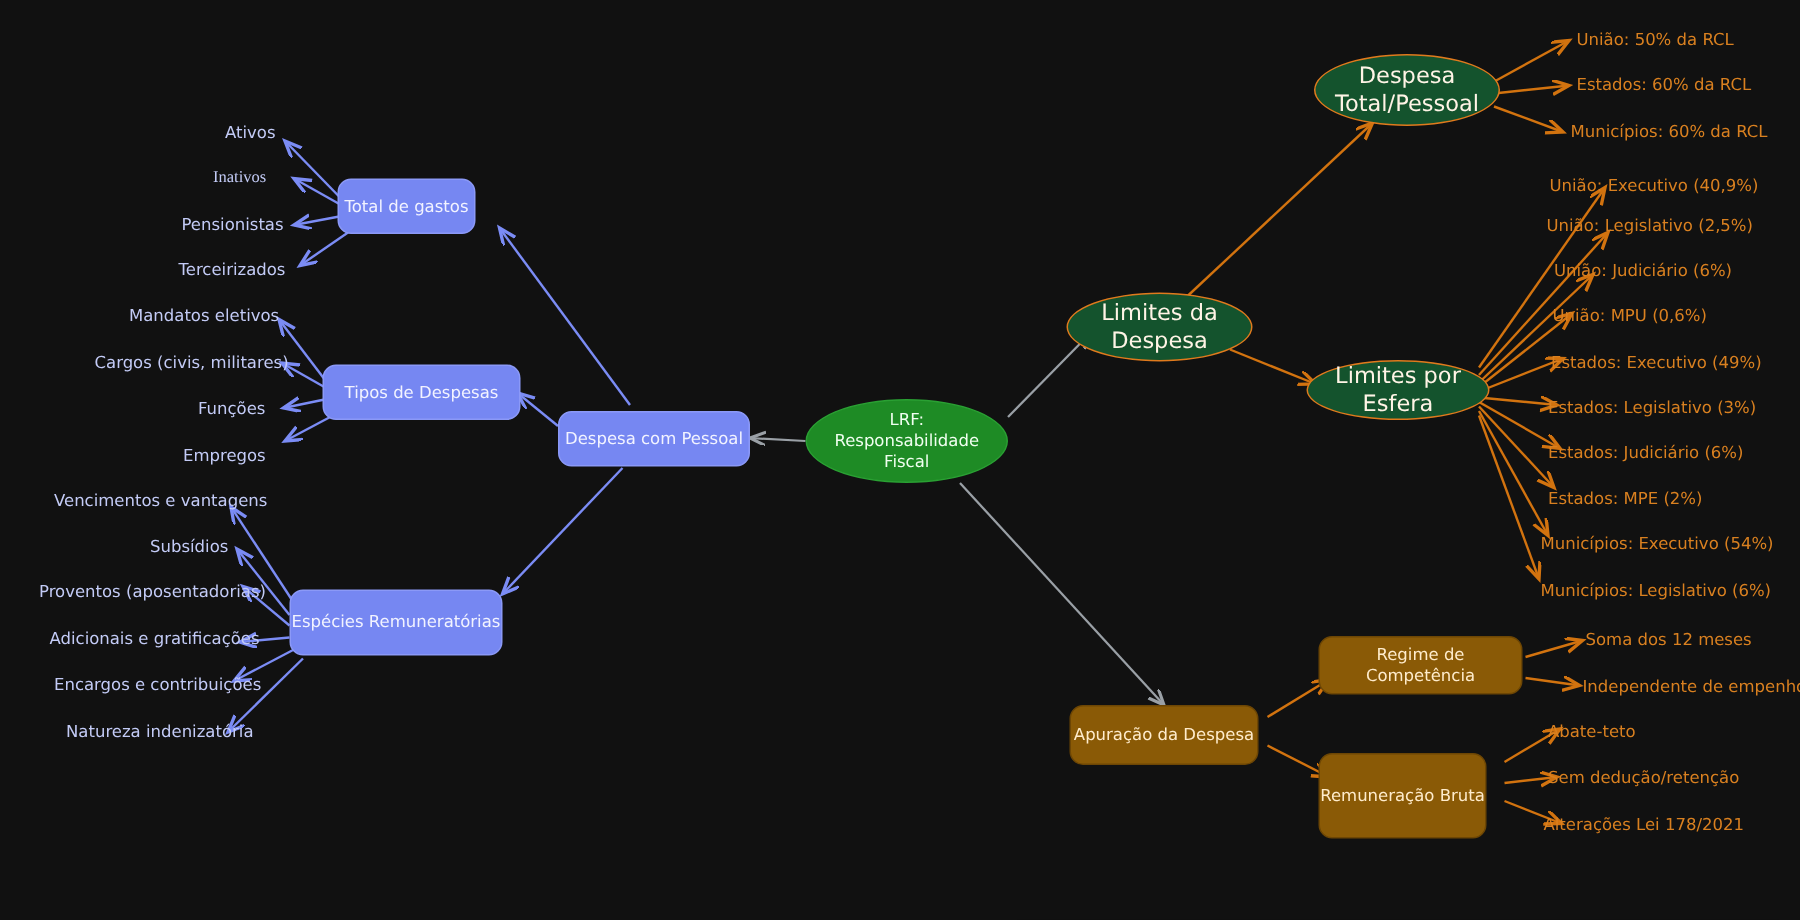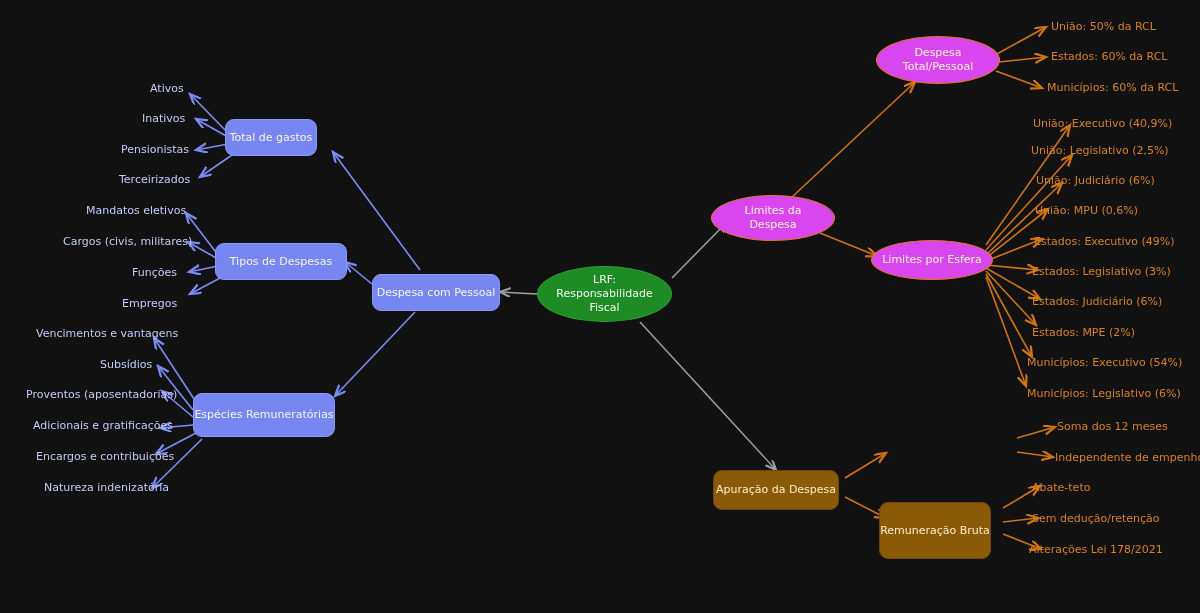--- a/index.html
+++ b/index.html
@@ -36,24 +36,24 @@
   }
   
   .n-green{
     background:#1e8b25;
     border:1px solid #2aa033;
     color:#f0fff0;
     font-size:11px;
   }
   
   .n-orange{
-    background:#d946ef;
+    background:#14532d;
     border:1px solid #e07a1d;
     color:#fff4e6;
-    font-size:11px;
+    font-size:15px;
   }
   
   .n-brown{
     background:#8a5a06;
     border:1px solid #6d4604;
     color:#ffeccc;
     font-size:11px;
   }
 
   
@@ -158,25 +158,26 @@
   <div class="node ellipse n-orange" style="left:711px;top:195px;width:124px;height:46px;">Limites da
 Despesa</div>
 
   <div class="node ellipse n-orange" style="left:876px;top:36px;width:124px;height:48px;">Despesa
 Total/Pessoal</div>
 
   <div class="node rect n-brown" style="left:713px;top:470px;width:126px;height:40px;">Apuração da Despesa</div>
 
   <div class="node ellipse n-orange" style="left:871px;top:240px;width:122px;height:40px;">Limites por Esfera</div>
 
+  <div class="node rect n-brown" style="left:879px;top:424px;width:136px;height:39px;">Regime de Competência</div>
 
   <div class="node rect n-brown" style="left:879px;top:502px;width:112px;height:57px;">Remuneração Bruta</div>
 
   <div class="leaf leaf-blue" style="left:150px;top:82px;">Ativos</div>
-  <div class="leaf leaf-blue" style="left:142px;top:112px;">Inativos</div>
+  <div class="leaf leaf-blue" style="left:142px;top:112px;font-family:Liberation Serif, serif;">Inativos</div>
   <div class="leaf leaf-blue" style="left:121px;top:143px;">Pensionistas</div>
   <div class="leaf leaf-blue" style="left:119px;top:173px;">Terceirizados</div>
 
   <div class="leaf leaf-blue" style="left:86px;top:204px;">Mandatos eletivos</div>
   <div class="leaf leaf-blue" style="left:63px;top:235px;">Cargos (civis, militares)</div>
   <div class="leaf leaf-blue" style="left:132px;top:266px;">Funções</div>
   <div class="leaf leaf-blue" style="left:122px;top:297px;">Empregos</div>
 
   <div class="leaf leaf-blue" style="left:36px;top:327px;">Vencimentos e vantagens</div>
   <div class="leaf leaf-blue" style="left:100px;top:358px;">Subsídios</div>

